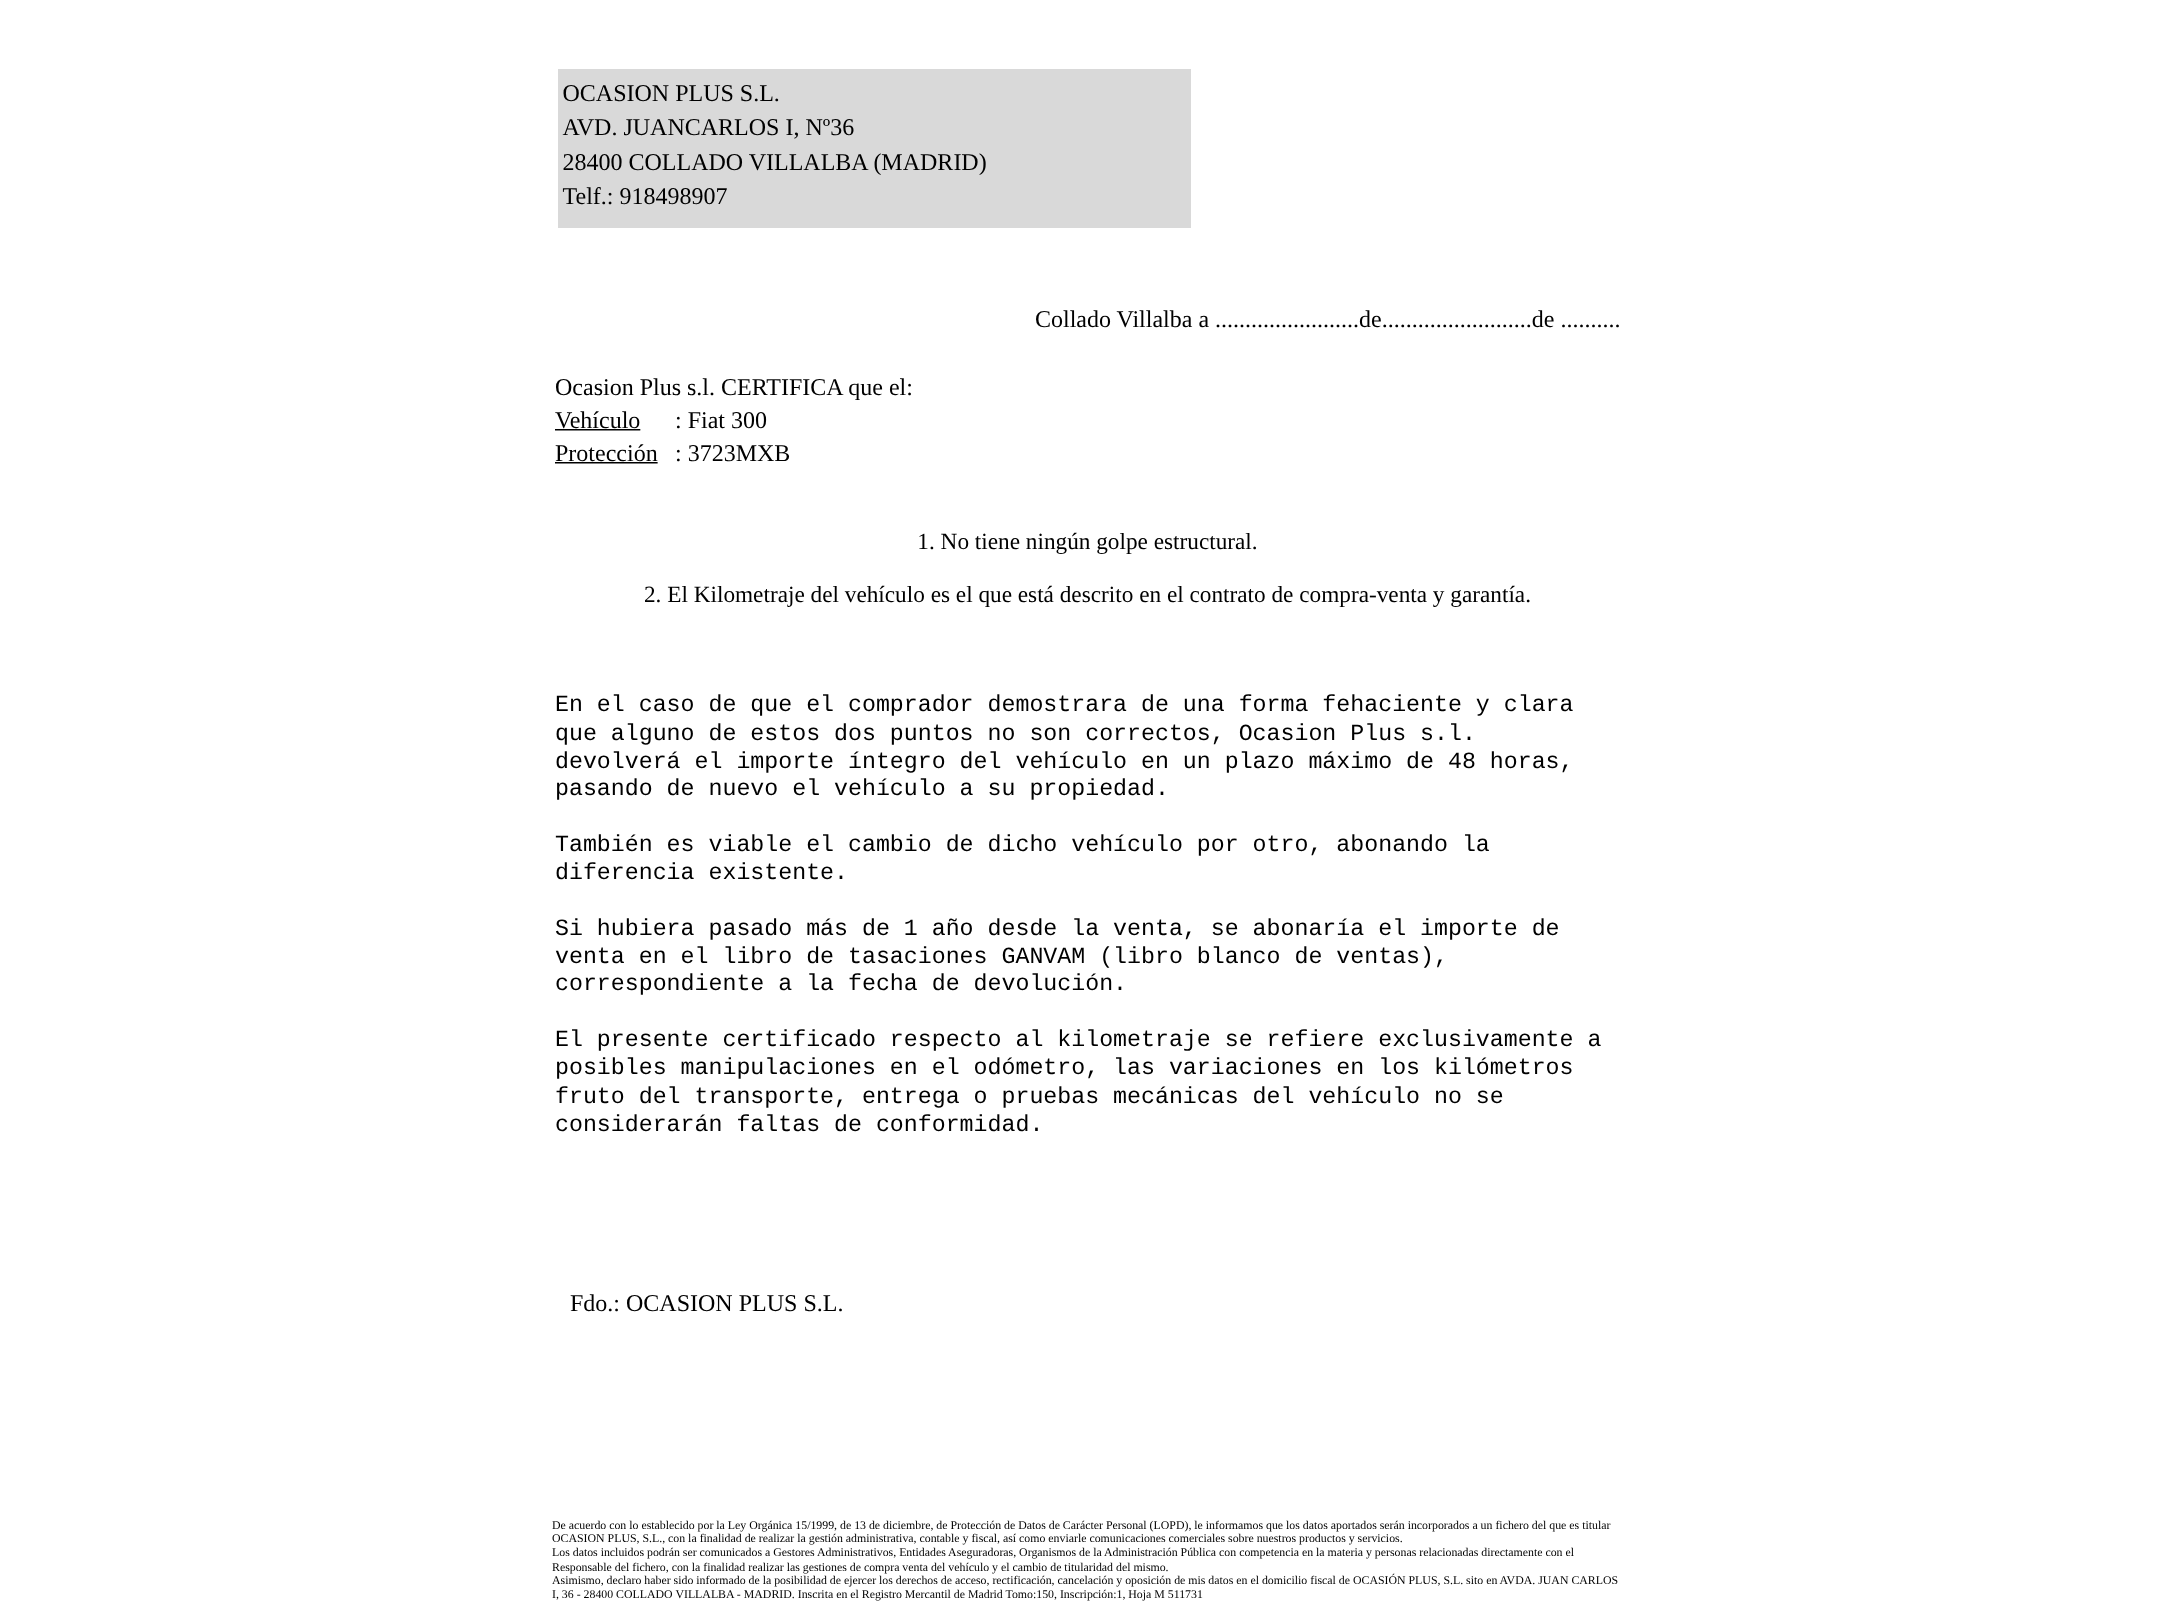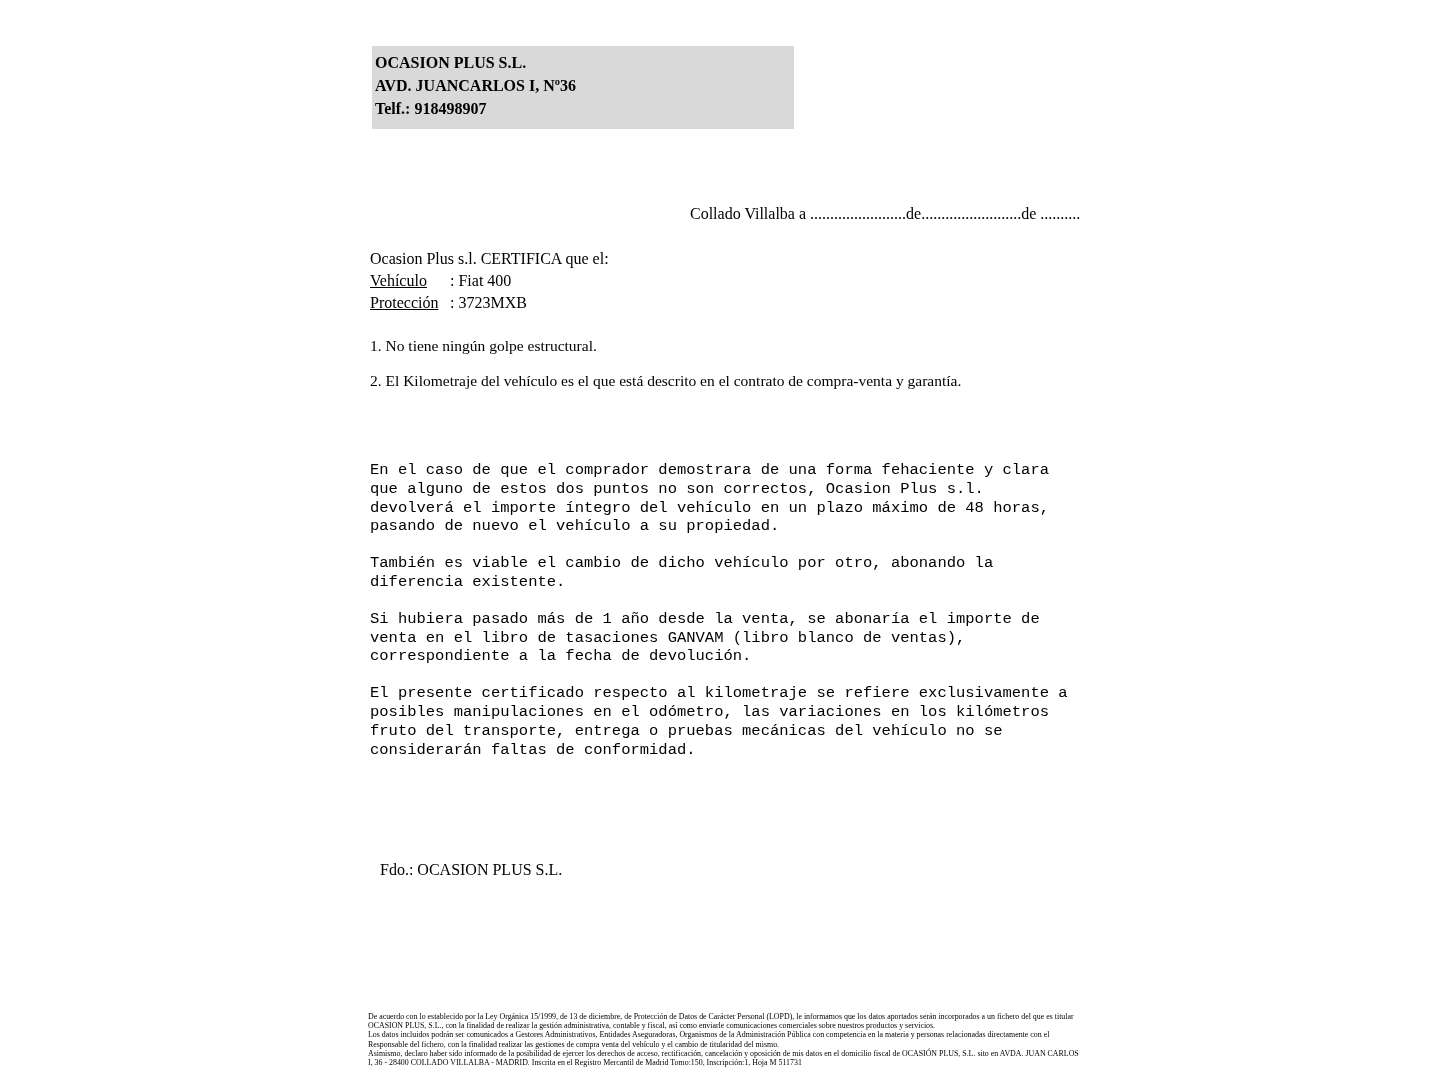--- a/index.html
+++ b/index.html
@@ -20,21 +20,21 @@
     position: absolute;
     left: 372px;
     top: 46px;
     width: 422px;
     background: #d9d9d9;
     padding: 5px 0 9px 3px;
     box-sizing: border-box;
   }
   .company-box p {
     margin: 0;
-    font-weight: bold;
+    font-weight: normal;
     font-size: 16px;
     line-height: 23px;
     white-space: nowrap;
   }
   .date-line {
     position: absolute;
     left: 690px;
     top: 205px;
     font-size: 16px;
     white-space: nowrap;
@@ -48,24 +48,25 @@
   }
   .certify p { margin: 0; }
   .field-label {
     display: inline-block;
     width: 80px;
   }
   .field-label .u { text-decoration: underline; }
   .points {
     position: absolute;
     left: 370px;
-    top: 336px;
+    top: 352px;
     width: 710px;
     font-size: 15.5px;
     line-height: 19px;
+    text-align: center;
   }
   .points p { margin: 0 0 16px 0; }
   .paragraphs {
     position: absolute;
     left: 370px;
     top: 461px;
     width: 704px;
     font-size: 15.5px;
     line-height: 18.8px;
     text-align: left;
@@ -88,28 +89,29 @@
   .legal p { margin: 0; }
 </style>
 </head>
 <body>
 
 <div class="page">
 
   <div class="company-box">
     <p>OCASION PLUS S.L.</p>
     <p>AVD. JUANCARLOS I, Nº36</p>
+    <p>28400 COLLADO VILLALBA (MADRID)</p>
     <p>Telf.: 918498907</p>
   </div>
 
   <div class="date-line">Collado Villalba a ........................de.........................de ..........</div>
 
   <div class="certify">
     <p>Ocasion Plus s.l. CERTIFICA que el:</p>
-    <p><span class="field-label"><span class="u">Vehículo</span></span><span>: Fiat 400</span></p>
+    <p><span class="field-label"><span class="u">Vehículo</span></span><span>: Fiat 300</span></p>
     <p><span class="field-label"><span class="u">Protección</span></span><span>: 3723MXB</span></p>
   </div>
 
   <div class="points">
     <p>1. No tiene ningún golpe estructural.</p>
     <p>2. El Kilometraje del vehículo es el que está descrito en el contrato de compra-venta y garantía.</p>
   </div>
 
   <div class="paragraphs">
     <p>En el caso de que el comprador demostrara de una forma fehaciente y clara que alguno de estos dos puntos no son correctos, Ocasion Plus s.l. devolverá el importe íntegro del vehículo en un plazo máximo de 48 horas, pasando de nuevo el vehículo a su propiedad.</p>

